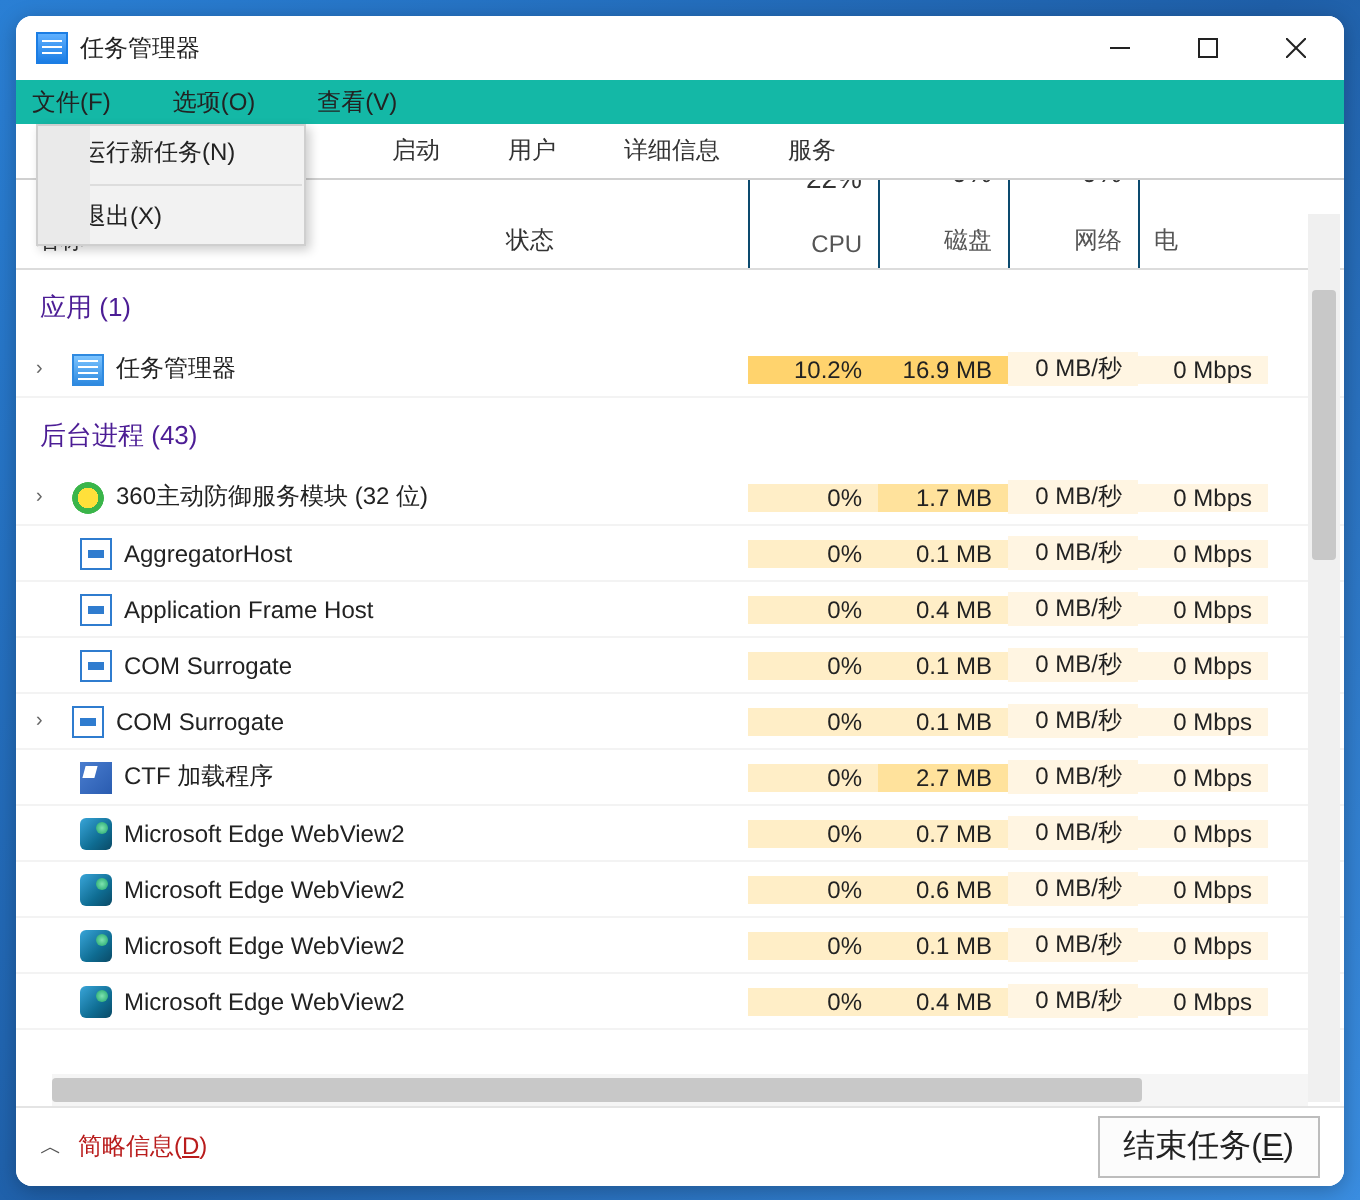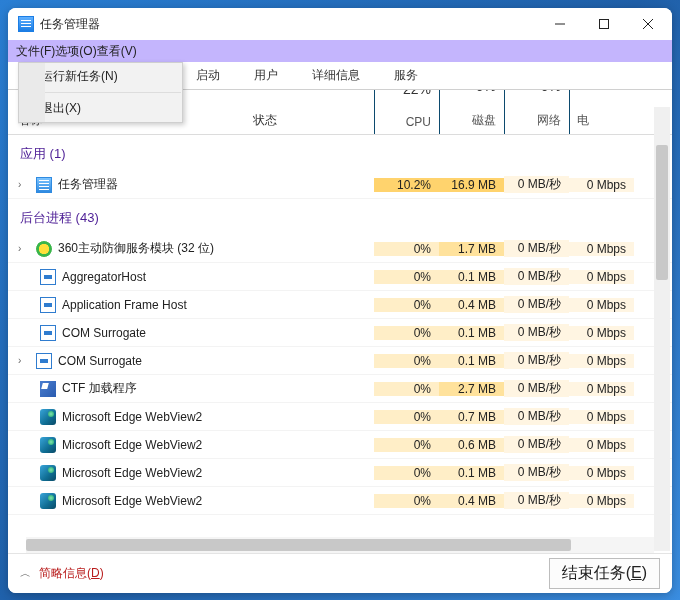--- a/index.html
+++ b/index.html
@@ -51,22 +51,22 @@
   .winbtn {
     width: 44px; height: 30px;
     display: flex; align-items: center; justify-content: center;
     color: #222;
   }
   .menubar {
     height: 22px;
     display: flex;
     align-items: center;
     padding: 0 8px;
-    gap: 0;
-    background: #c4b5fd;
+    gap: 31px;
+    background: #14b8a6;
     color: #222;
     position: relative;
   }
   .menubar span { cursor: default; }
   .tabbar {
     height: 28px;
     display: flex;
     align-items: flex-end;
     padding: 0 6px;
     border-bottom: 1px solid #d0d0d0;
@@ -74,21 +74,21 @@
     gap: 14px;
     font-size: 12px;
   }
   .tabbar .tab {
     padding: 5px 10px;
     color: #333;
   }
   .file-menu {
     position: absolute;
     top: 54px; left: 10px;
-    width: 165px;
+    width: 135px;
     background: #f2f2f2;
     border: 1px solid #cfcfcf;
     box-shadow: 2px 2px 5px rgba(0,0,0,0.2);
     z-index: 20;
   }
   .file-menu .item {
     padding: 5px 22px;
     color: #222;
   }
   .file-menu .sep { border-top: 1px solid #ddd; margin: 2px 1px; }

